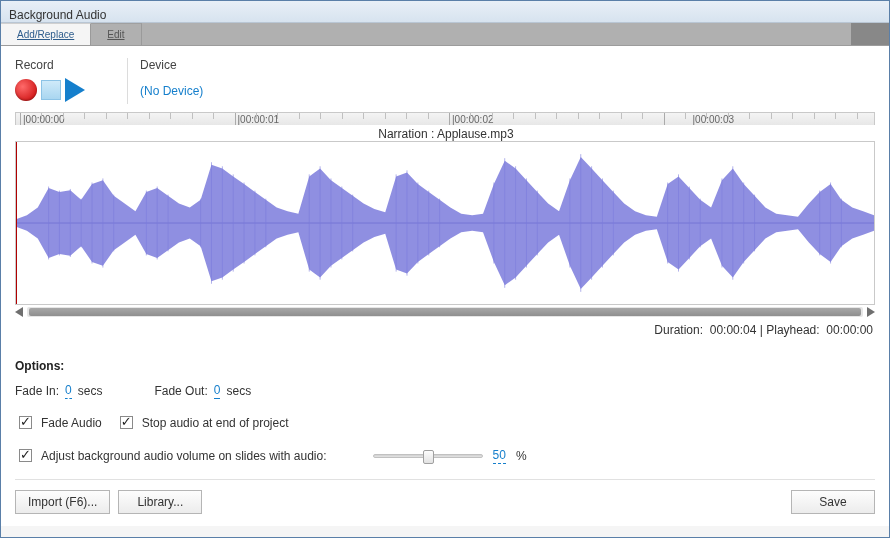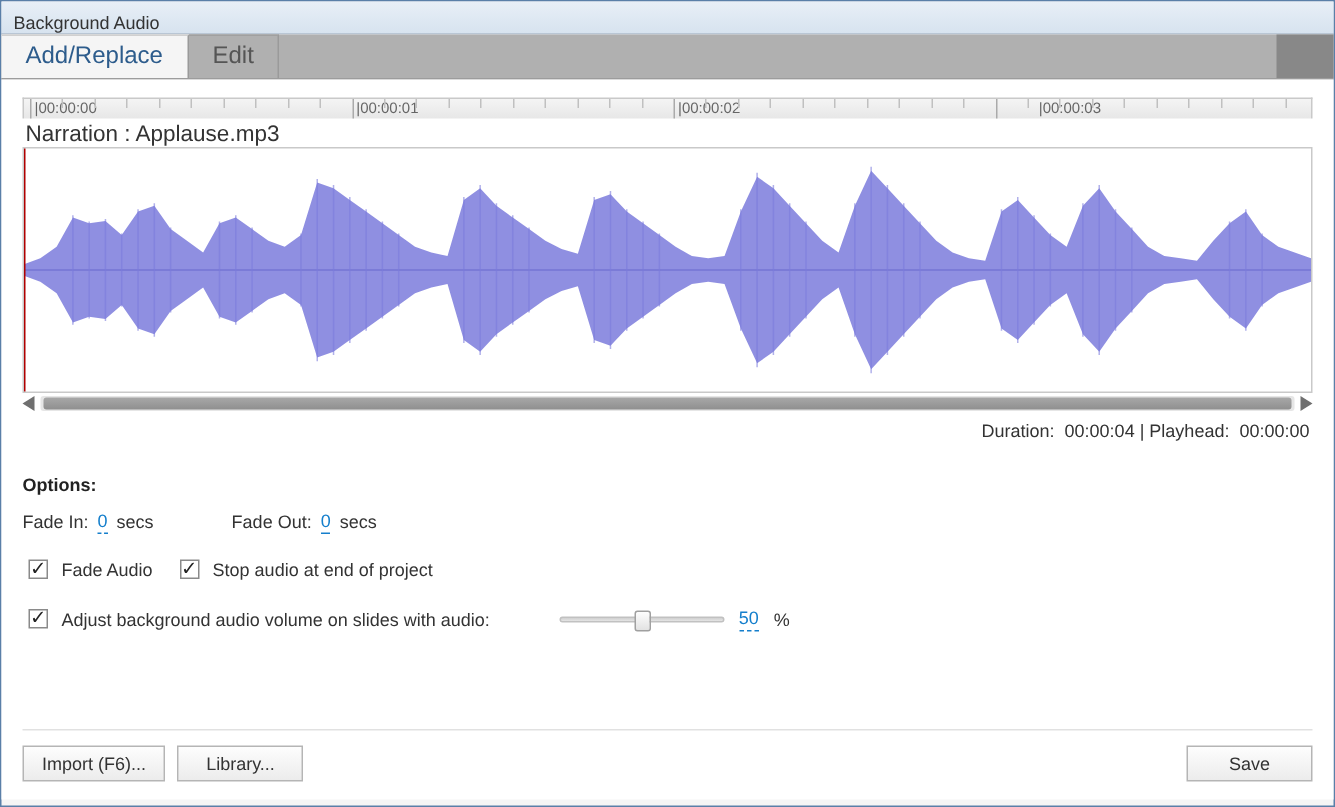--- a/index.html
+++ b/index.html
@@ -25,23 +25,24 @@
     align-items: flex-end;
     color: #333;
   }
   .tabstrip {
     display: flex;
     background: #b0b0b0;
     border-bottom: 1px solid #9c9c9c;
   }
   .tab {
     padding: 5px 16px;
-    font-size: 16px;
+    font-size: 10px;
     cursor: pointer;
     border-right: 1px solid #9a9a9a;
+    text-decoration: underline;
   }
   .tab.active {
     background: #f5f5f5;
     color: #2d5c8c;
     font-weight: 500;
     border-top: 1px solid #d0d0d0;
   }
   .tab.inactive {
     background: #b0b0b0;
     color: #555;
@@ -96,24 +97,25 @@
     width: 1px; height: 46px;
     background: #dcdcdc;
     margin: 0 12px 0 2px;
   }
   .device-link {
     color: #157fcc;
     cursor: pointer;
     margin-top: 8px;
   }
   .narration-label {
-    font-size: 15px;
+    font-size: 12px;
     color: #333;
     margin-top: 2px;
     padding-left: 2px;
+    text-align: center;
   }
   .ruler {
     position: relative;
     height: 14px;
     background: linear-gradient(#f4f4f4,#e7e7e7);
     border: 1px solid #c9c9c9;
     border-bottom: none;
     margin-top: 4px;
     font-size: 10px;
     color: #666;
@@ -233,20 +235,35 @@
   </div>
 
   <div class="tabstrip">
     <div class="tab active">Add/Replace</div>
     <div class="tab inactive">Edit</div>
     <div class="tabstrip-end"></div>
   </div>
 
   <div class="content">
 
+    <div class="topbar">
+      <div class="record-group">
+        <span class="group-label">Record</span>
+        <div class="record-controls">
+          <div class="rec-icon"></div>
+          <div class="stop-icon"></div>
+          <div class="play-icon"></div>
+        </div>
+      </div>
+      <div class="vr"></div>
+      <div class="device-group">
+        <span class="group-label">Device</span>
+        <span class="device-link">(No Device)</span>
+      </div>
+    </div>
 
     <div class="ruler" id="ruler">
         <div class="majorTick" style="left: 4px;">|00:00:00</div>
         <div class="minorTick" style="left: 25.45px;"></div>
         <div class="minorTick" style="left: 46.9px;"></div>
         <div class="minorTick" style="left: 68.35px;"></div>
         <div class="minorTick" style="left: 89.8px;"></div>
         <div class="minorTick" style="left: 111.25px;"></div>
         <div class="minorTick" style="left: 132.7px;"></div>
         <div class="minorTick" style="left: 154.15px;"></div>

